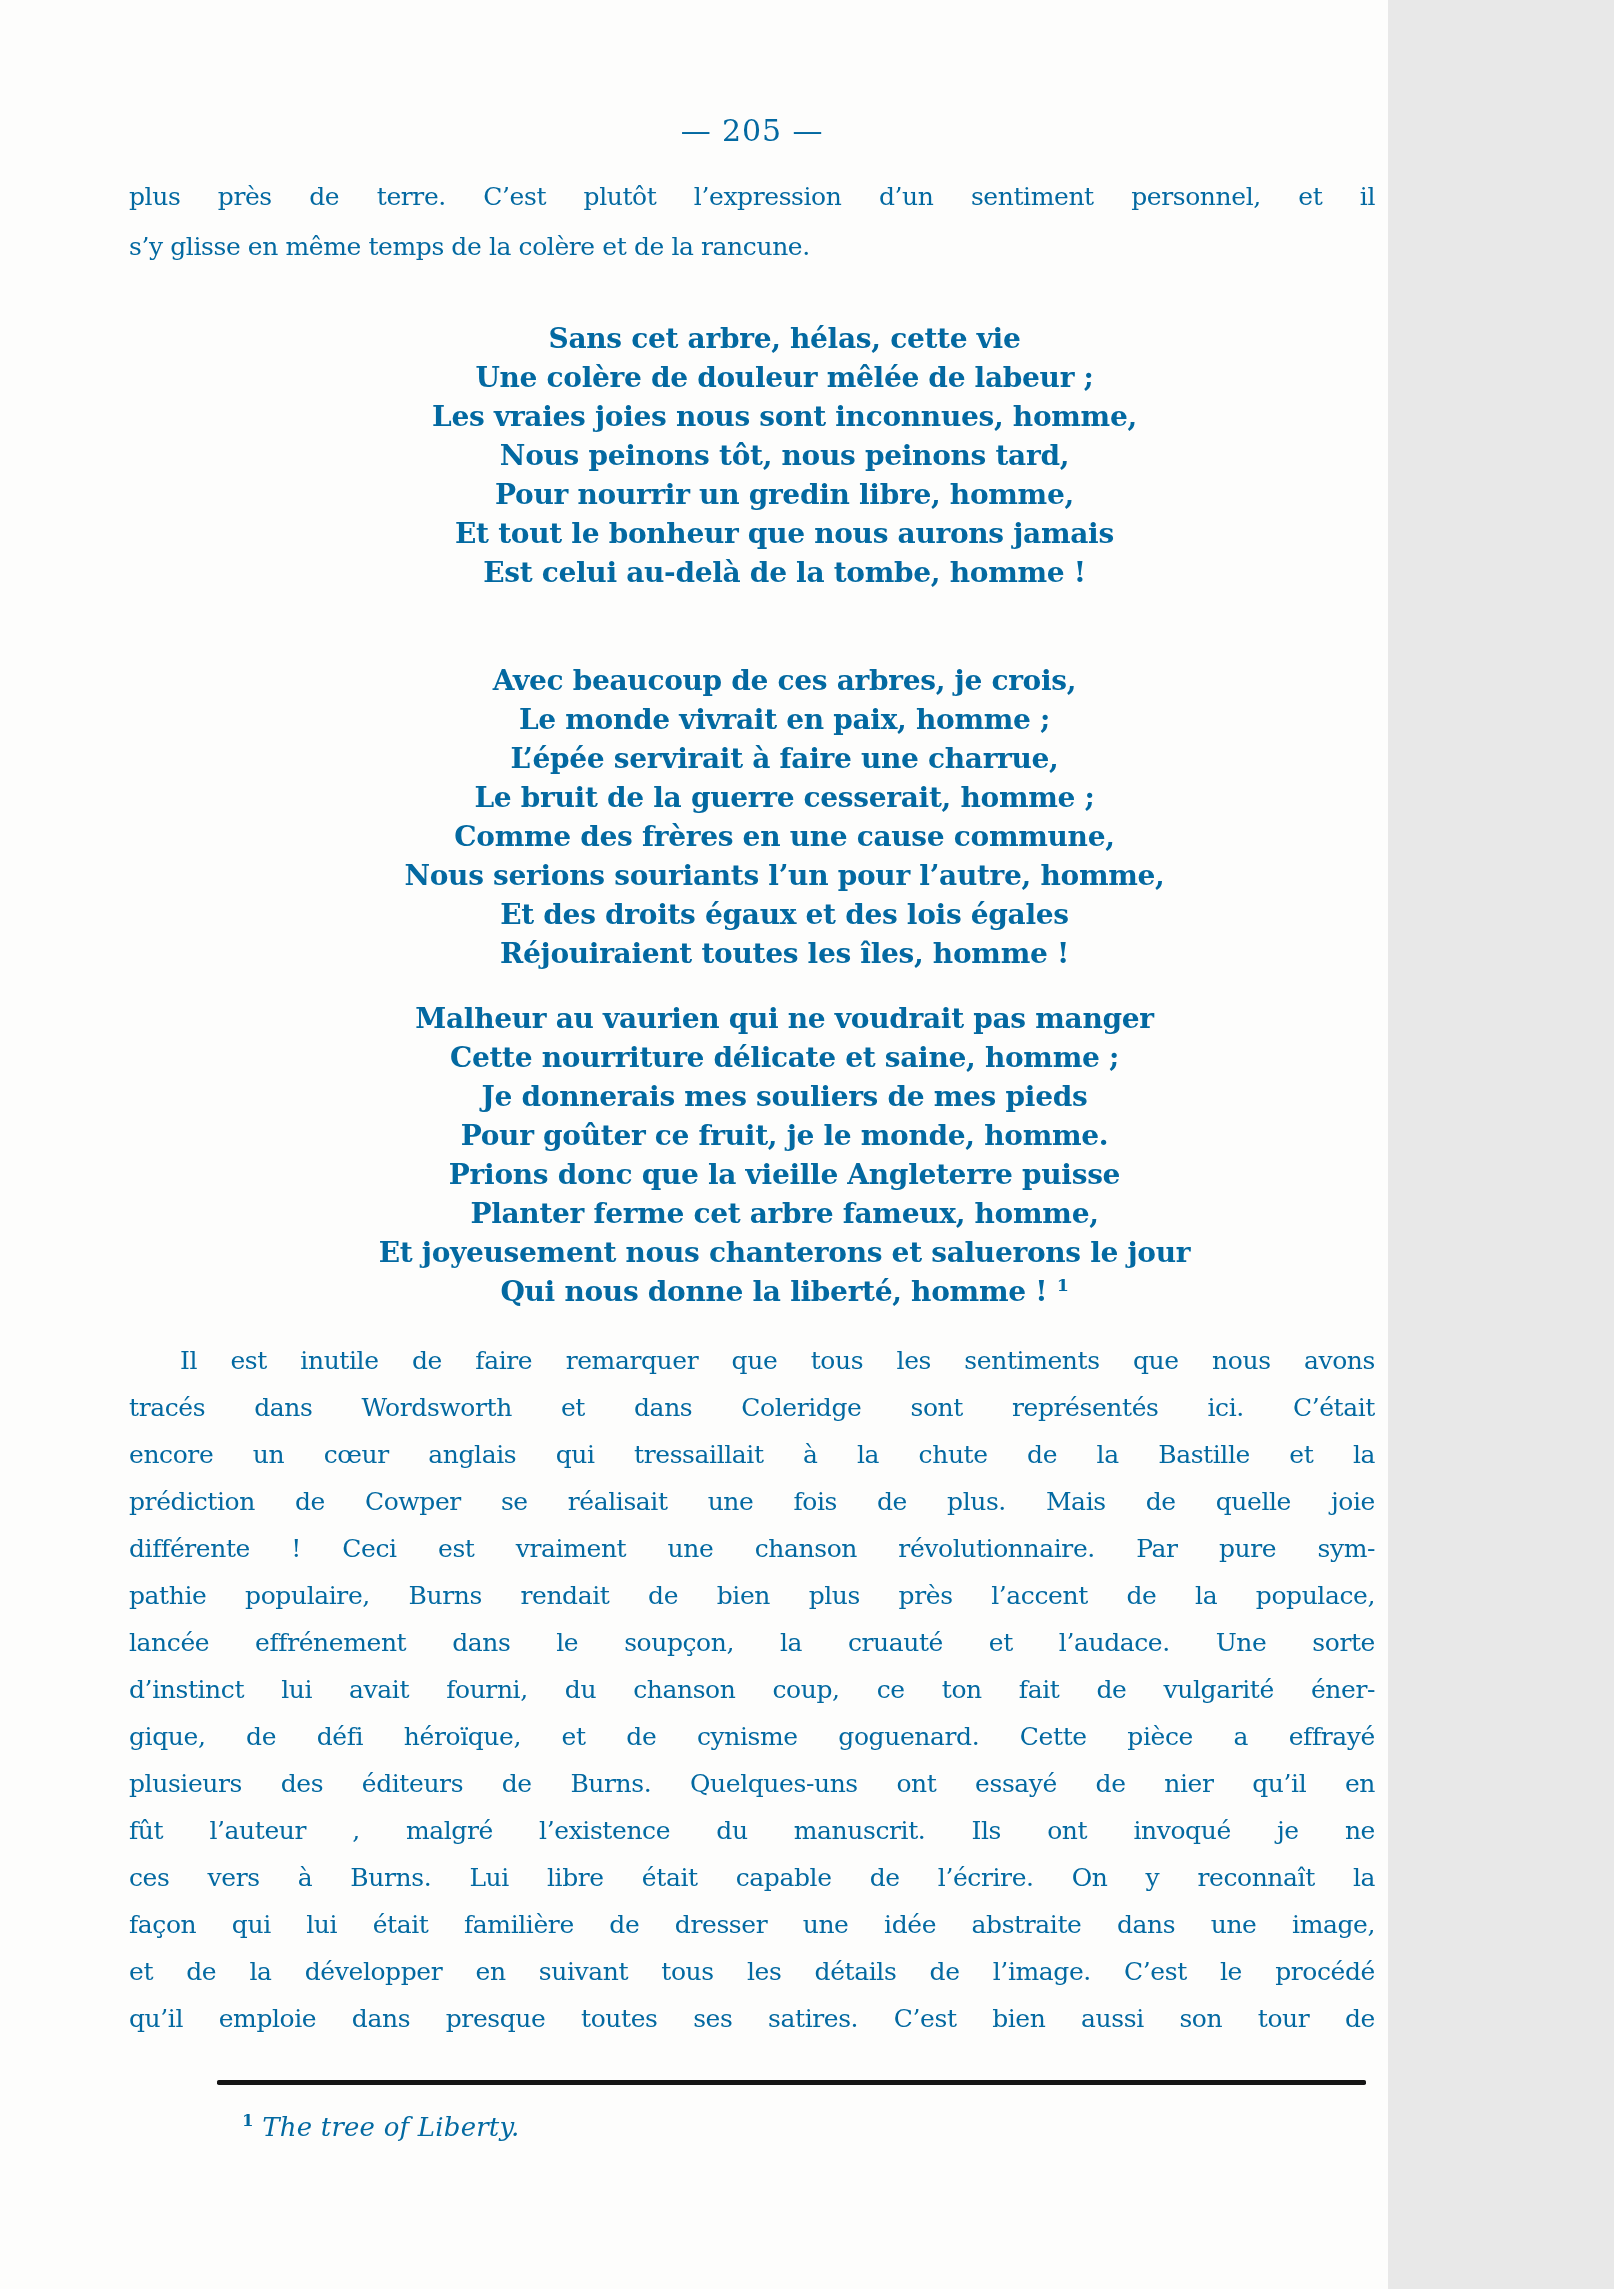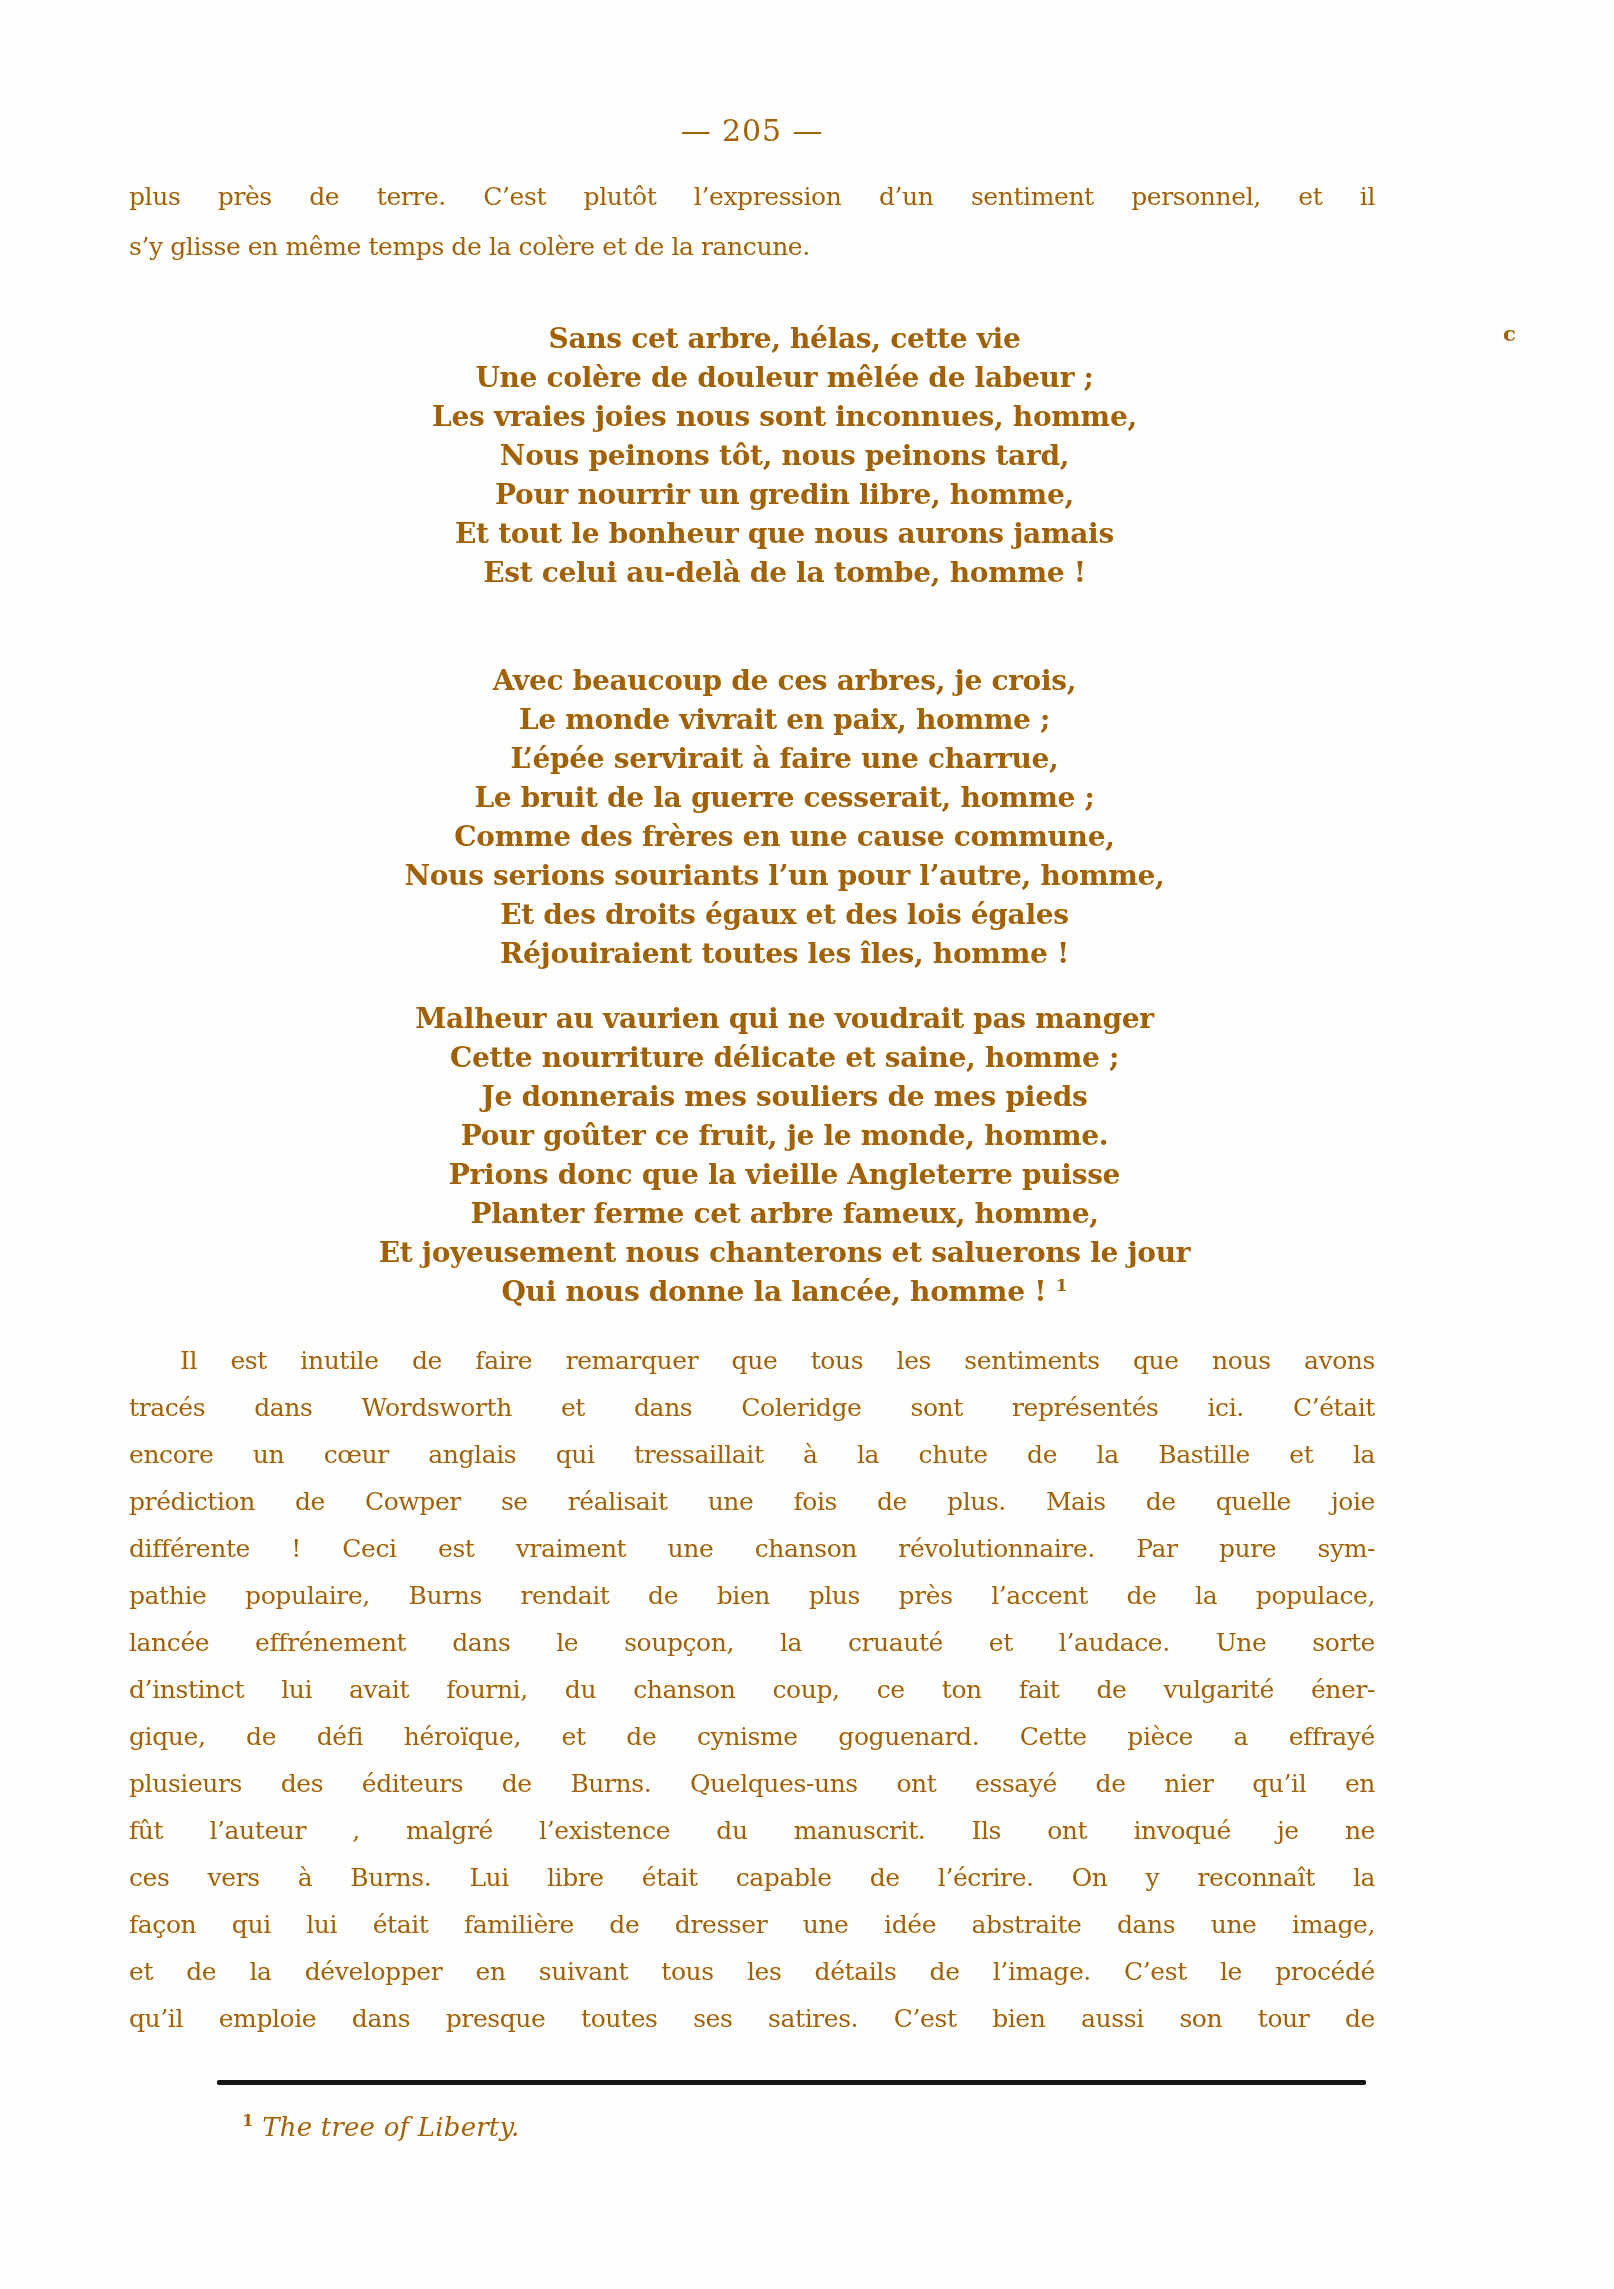--- a/index.html
+++ b/index.html
@@ -1,22 +1,22 @@
 <!DOCTYPE html>
 <html style="font-size:14.8px"><head>
 <meta charset="utf-8">
 <style>
   html, body { margin: 0; padding: 0; background: #e8e8e8; }
   .page {
     position: relative;
-    width: 1614px;
+    width: 1388px;
     height: 2290px;
     background: #fdfdfc;
     font-family: "DejaVu Serif", serif;
-    color: #a16207;
+    color: #0369a1;
     overflow: hidden;
   }
   .pageno {
     position: absolute;
     top: 113px;
     left: 129px;
     width: 1246px;
     text-align: center;
     font-size: 30px;
     letter-spacing: 0.9px;
@@ -125,21 +125,21 @@
   </div>
 
   <div class="poem stanza3">
     <div class="poem-line">Malheur au vaurien qui ne voudrait pas manger</div>
     <div class="poem-line">Cette nourriture délicate et saine, homme ;</div>
     <div class="poem-line">Je donnerais mes souliers de mes pieds</div>
     <div class="poem-line">Pour goûter ce fruit, je le monde, homme.</div>
     <div class="poem-line">Prions donc que la vieille Angleterre puisse</div>
     <div class="poem-line">Planter ferme cet arbre fameux, homme,</div>
     <div class="poem-line">Et joyeusement nous chanterons et saluerons le jour</div>
-    <div class="poem-line"><span>Qui nous donne la lancée,  homme !</span> <sup class="ref">1</sup></div>
+    <div class="poem-line"><span>Qui nous donne la liberté,  homme !</span> <sup class="ref">1</sup></div>
   </div>
 
   <div class="para para2">
     <div class="line indent">Il est inutile de faire remarquer que tous les sentiments que nous avons</div>
     <div class="line">tracés dans Wordsworth et dans Coleridge  sont représentés  ici.  C’était</div>
     <div class="line">encore un cœur anglais qui tressaillait à  la  chute  de  la  Bastille  et  la</div>
     <div class="line">prédiction de Cowper se réalisait une  fois  de  plus.  Mais de quelle joie</div>
     <div class="line">différente ! Ceci est vraiment une chanson révolutionnaire. Par pure sym-</div>
     <div class="line">pathie populaire, Burns rendait de bien plus près l’accent de la populace,</div>
     <div class="line">lancée effrénement dans le soupçon, la cruauté et l’audace. Une sorte</div>

